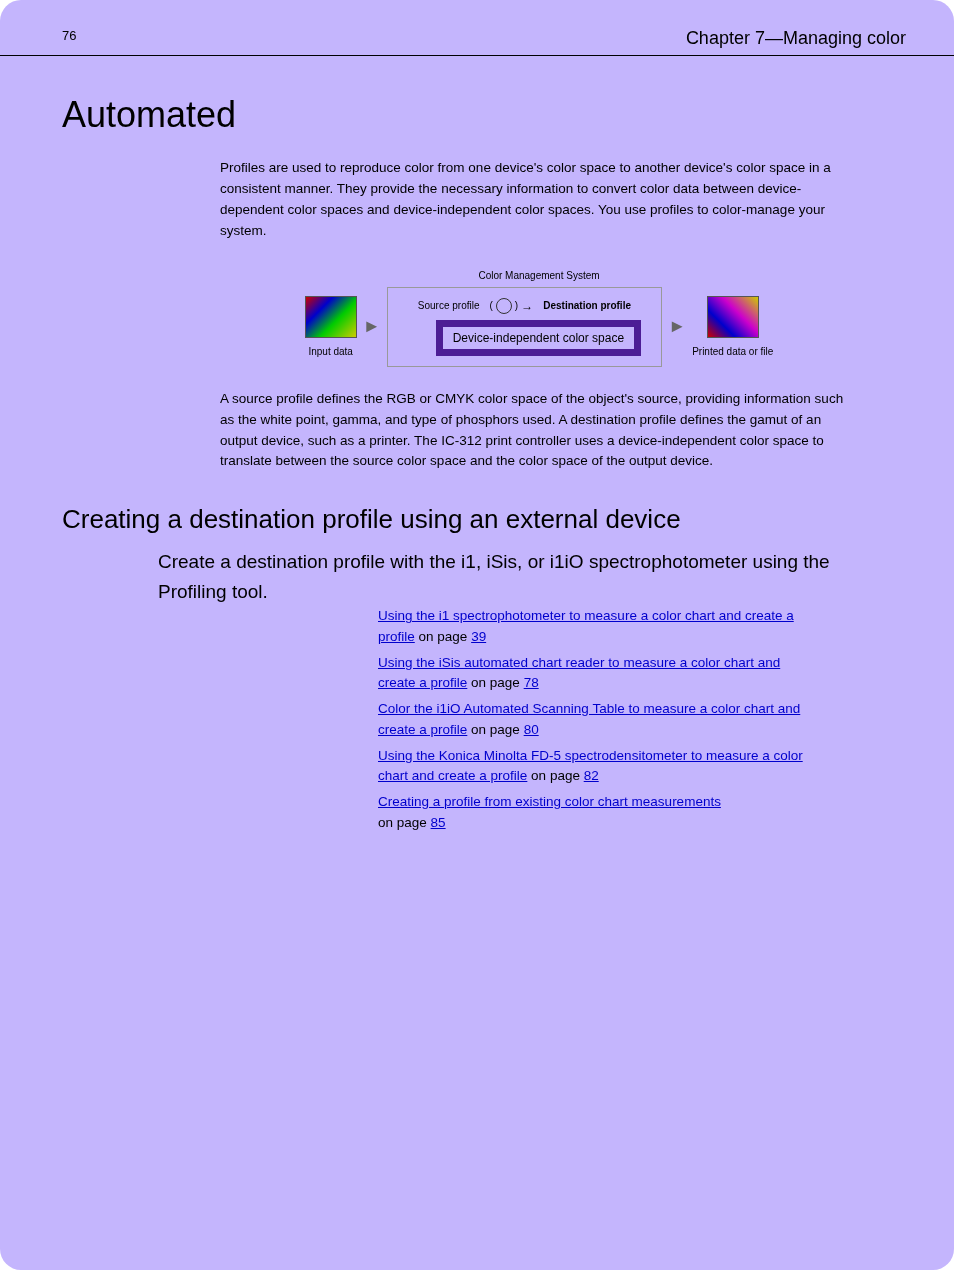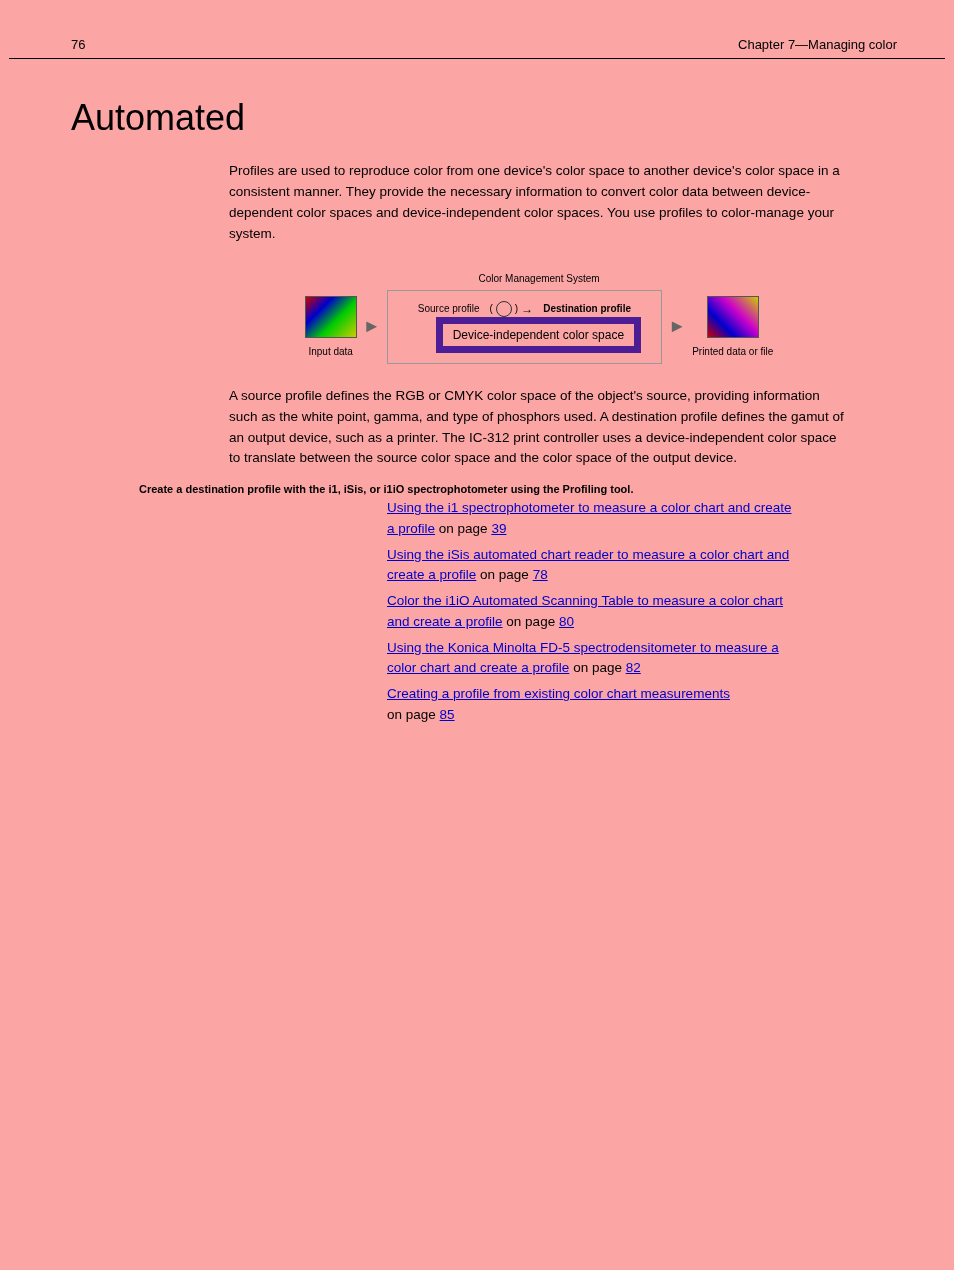--- a/index.html
+++ b/index.html
@@ -9,42 +9,43 @@
       font-family: Arial, Helvetica, sans-serif;
       font-size: 14px;
       color: #000000;
       width: 954px;
       min-height: 1270px;
     }
 
     .page-container {
       width: 954px;
       min-height: 1270px;
-      background: #fca5a5;
-      padding: 9px;
+      background: #c4b5fd;
+      padding: 0;
       position: relative;
+      border-radius: 21px;
     }
 
     .page-header {
       display: flex;
       justify-content: space-between;
       align-items: flex-start;
       padding: 28px 48px 0 62px;
       border-bottom: 1px solid #000;
       padding-bottom: 6px;
       margin-bottom: 0;
     }
 
     .page-number {
       font-size: 13px;
       color: #000;
     }
 
     .chapter-title {
-      font-size: 13px;
+      font-size: 18px;
       color: #000;
     }
 
     .content-area {
       padding: 0 48px 40px 62px;
     }
 
     .note-block {
       margin-top: 30px;
       margin-left: 158px;
@@ -140,21 +141,21 @@
       font-size: 18px;
       color: #666;
     }
 
     .cms-box {
       border: 1px solid #999;
       padding: 10px 20px;
       display: flex;
       flex-direction: column;
       align-items: center;
-      gap: 0;
+      gap: 6px;
       min-width: 200px;
     }
 
     .profile-row {
       display: flex;
       align-items: center;
       gap: 10px;
       font-size: 10px;
     }
 
@@ -224,27 +225,26 @@
       color: #000;
       text-decoration: none;
     }
 
     .links-list .page-ref a {
       color: #0000cc;
       text-decoration: underline;
     }
 
     .body-text-sub {
-      margin-left: 68px;
-      margin-right: 48px;
-      font-size: 11px;
+      margin-left: 96px;
+      margin-right: 48px;
+      font-size: 19px;
       line-height: 1.55;
       color: #000;
       margin-top: 12px;
-      font-weight: bold;
     }
 
     .see-also-block {
       margin-left: 158px;
       margin-right: 48px;
     }
   </style>
 </head>
 <body>
 
@@ -296,20 +296,21 @@
             <div class="color-image-box-right"></div>
             <span class="label-text">Printed data or file</span>
           </div>
 
         </div>
       </div>
     </div>
 
     <p class="body-text">A source profile defines the RGB or CMYK color space of the object's source, providing information such as the white point, gamma, and type of phosphors used. A destination profile defines the gamut of an output device, such as a printer. The IC-312 print controller uses a device-independent color space to translate between the source color space and the color space of the output device.</p>
 
+    <h2 class="section-heading-medium">Creating a destination profile using an external device</h2>
 
     <p class="body-text-sub">Create a destination profile with the i1, iSis, or i1iO spectrophotometer using the Profiling tool.</p>
 
     <div class="see-also-block">
       <ul class="links-list">
         <li>
           <a href="#">Using the i1 spectrophotometer to measure a color chart and create a profile</a>
           <span class="page-ref"> <span>on page</span> <a href="#">39</a></span>
         </li>
         <li>

